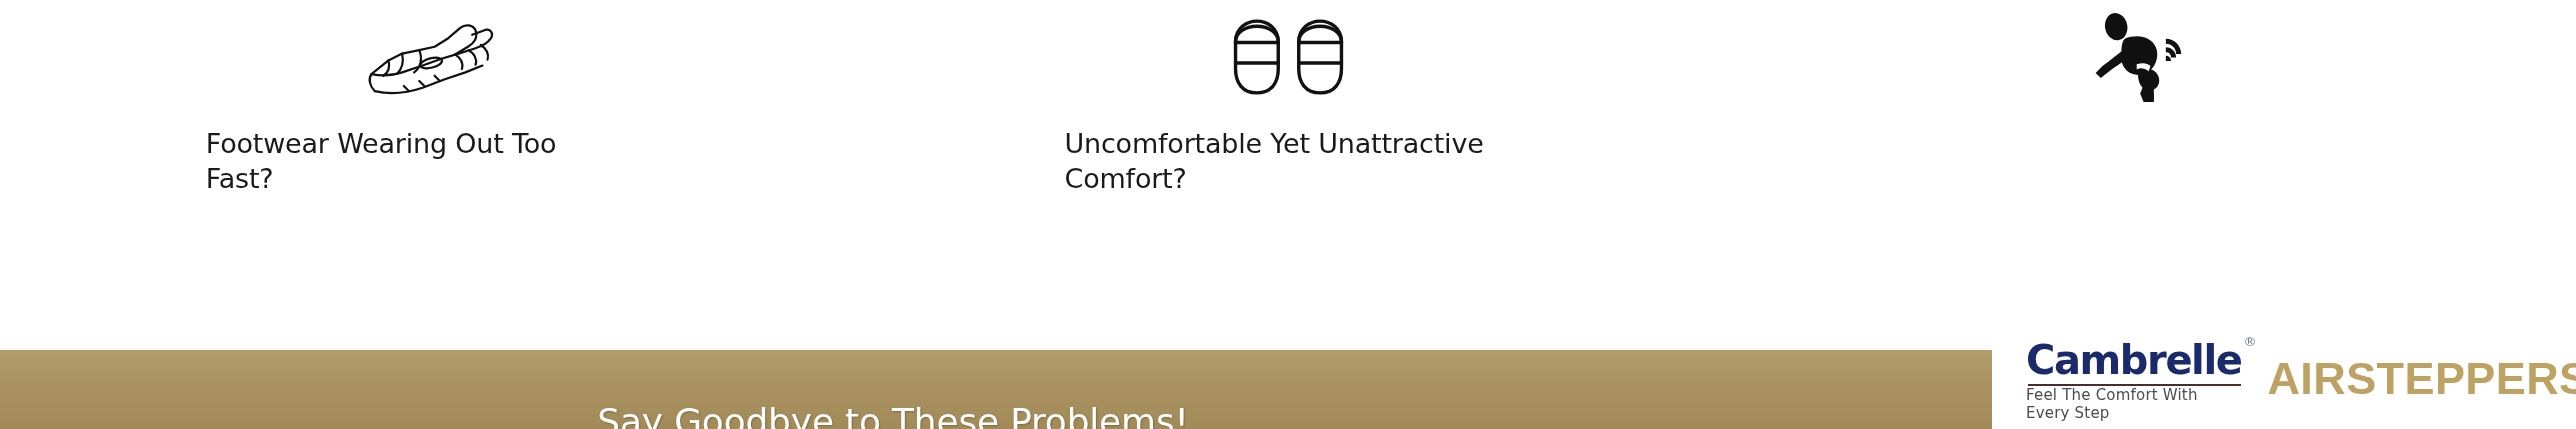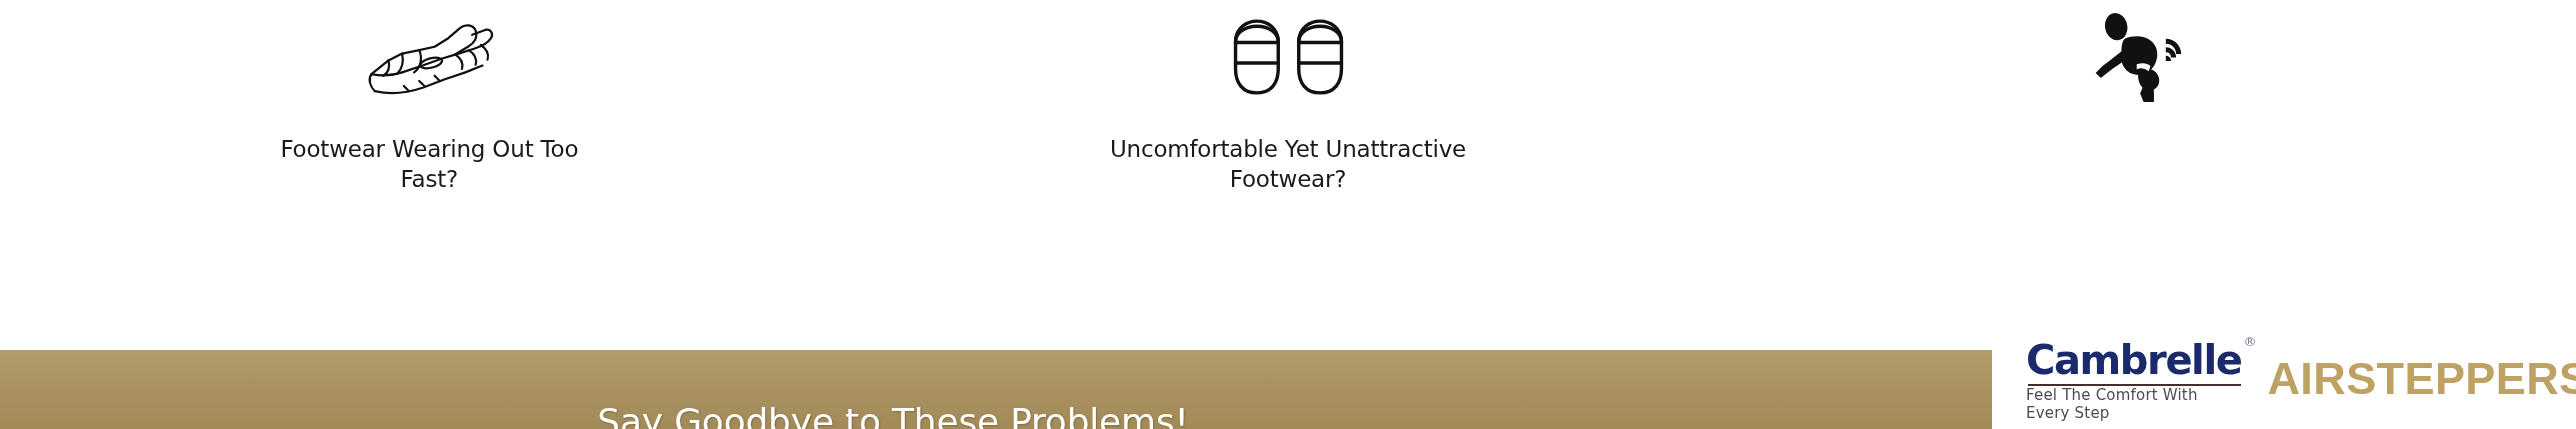--- a/index.html
+++ b/index.html
@@ -39,25 +39,24 @@
     height: 90px;
     width: 189px;
     display: flex;
     align-items: center;
     justify-content: center;
   }
   .panel-icon svg {
     display: block;
   }
   .panel-caption {
-    margin-top: 33px;
+    margin-top: 24px;
     width: 447px;
-    text-align: center;
-    font-family: "DejaVu Sans", sans-serif;
-    font-size: 23px;
+    font-family: "DejaVu Sans", sans-serif;
+    font-size: 27px;
     line-height: 1.30;
     color: #1a1a1a;
     font-weight: 400;
     letter-spacing: -0.2px;
     white-space: pre-line;
   }
 
   
   .bottom-strip {
     position: absolute;
@@ -183,21 +182,21 @@
         <path d="M13 31 L63 31"></path>
         <path d="M13 55 L63 55"></path>
 
         <path d="M87 30 C87 14 100 6 112 6 C124 6 137 14 137 30 L137 62 C137 78 129 90 112 90 C95 90 87 78 87 62 Z"></path>
         <path d="M87 30 C87 20 98 12 112 12 C126 12 137 20 137 30"></path>
         <path d="M87 31 L137 31"></path>
         <path d="M87 55 L137 55"></path>
       </svg>
     </div>
     <div class="panel-caption">Uncomfortable Yet Unattractive
-Footwear?</div>
+Comfort?</div>
   </div>
 
 
   <div class="panel">
     <div class="panel-icon">
       <svg width="120" height="89" viewBox="0 0 140 104" fill="#111111">
 
         <ellipse cx="34" cy="16" rx="13" ry="16" transform="rotate(-12 34 16)"></ellipse>
 
         <path d="M44 30 C54 26 66 26 74 32 C82 38 84 48 80 58 C76 68 66 74 56 72 C46 70 40 62 40 52 C40 42 40 34 44 30 Z"></path>

